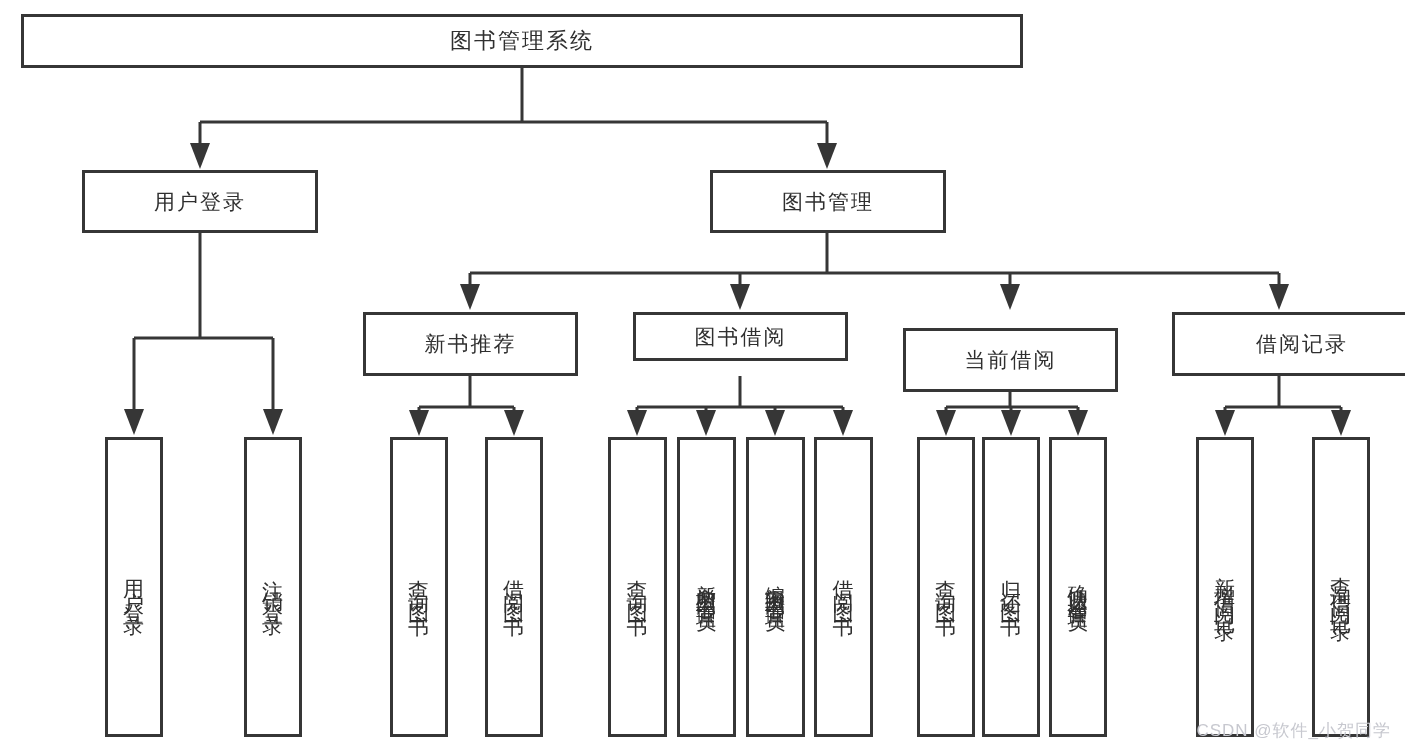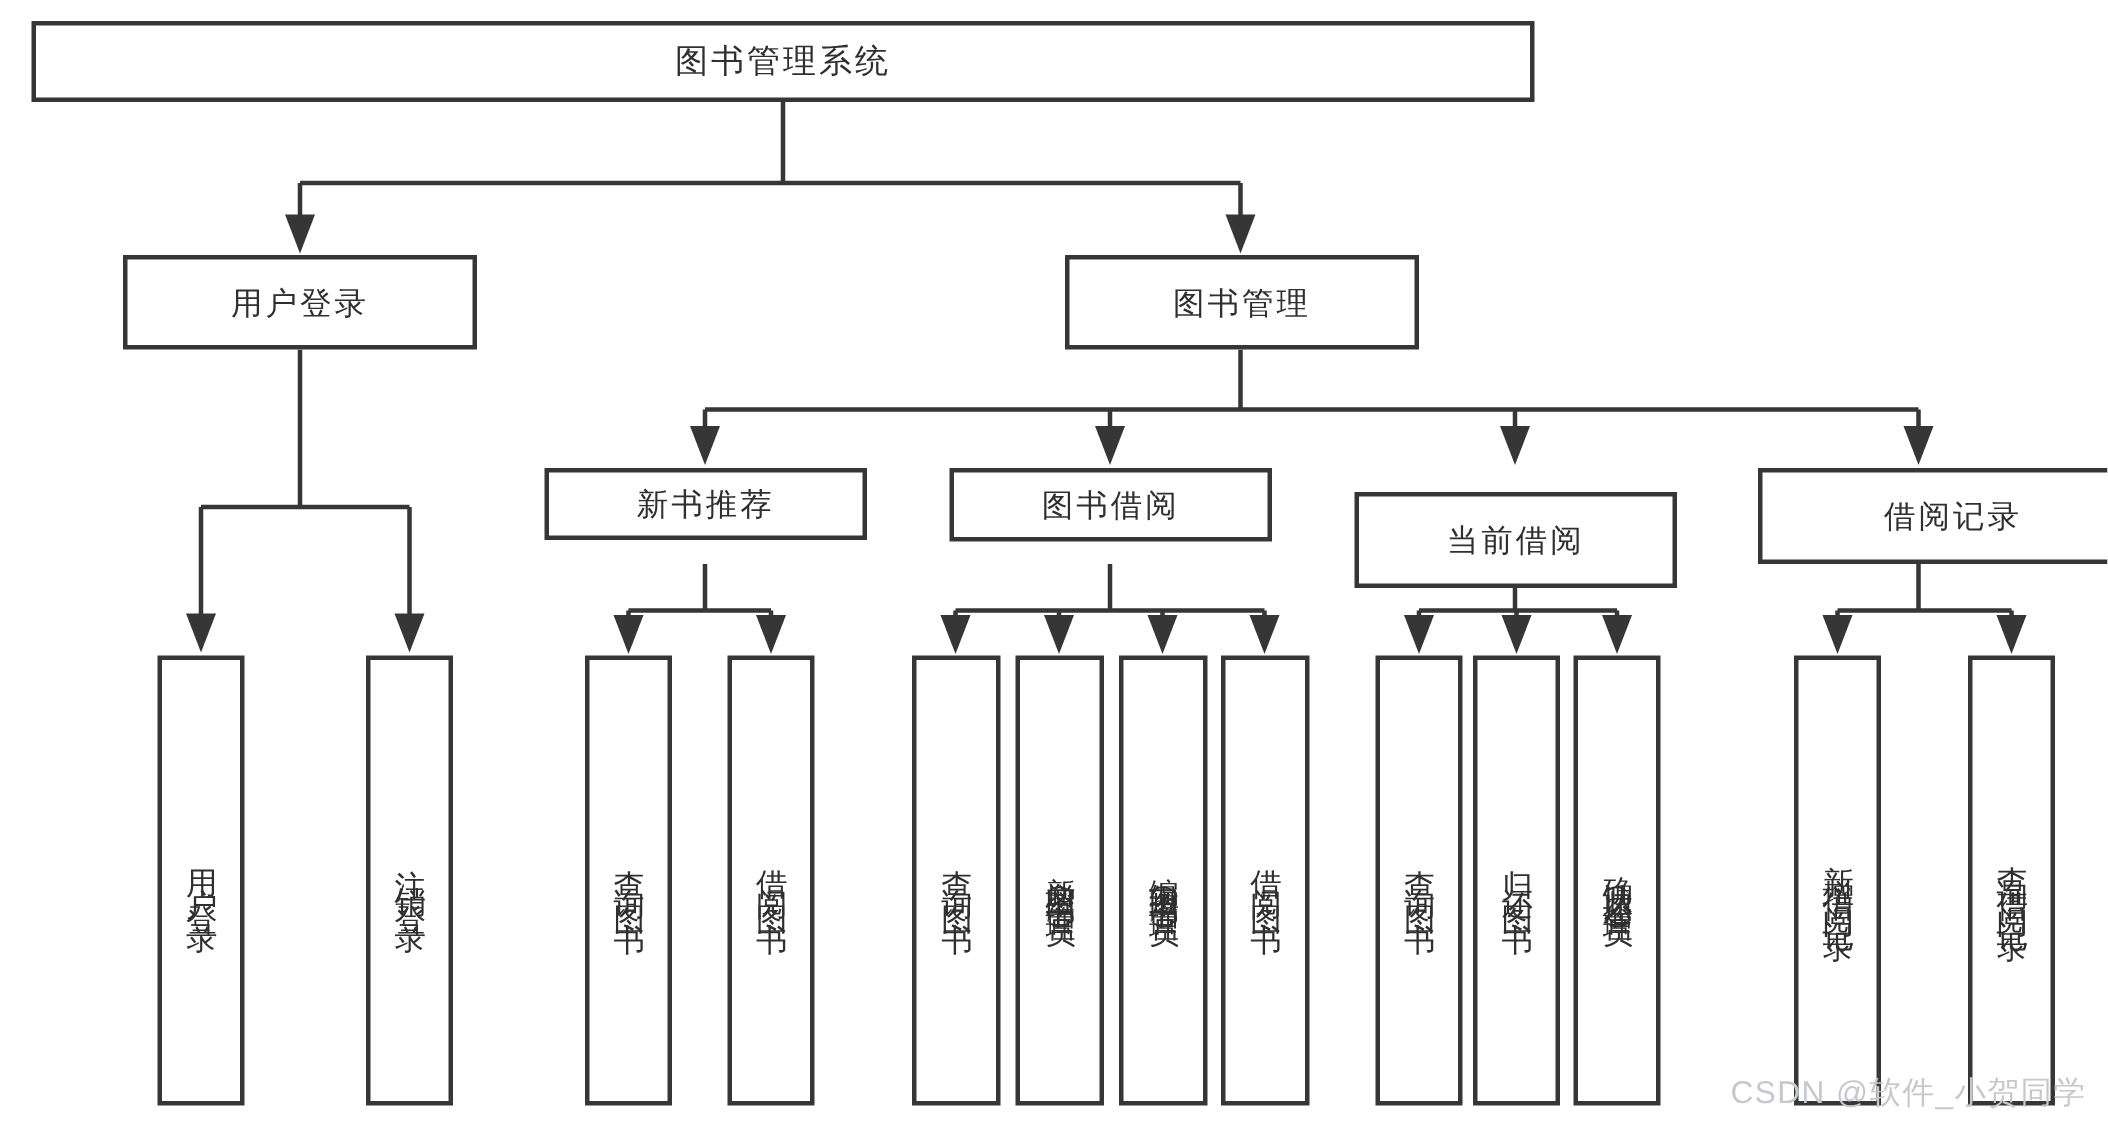--- a/index.html
+++ b/index.html
@@ -15,21 +15,21 @@
   }
   .box--root{font-size:22px;letter-spacing:2px;}
   .box--branch{font-size:21px;letter-spacing:2px;}
   .box--leaf{font-size:21px;}
   .leaf-label{
     writing-mode:vertical-lr;text-orientation:mixed;
     line-height:1;white-space:nowrap;
   }
   .watermark{
     position:absolute;right:14px;bottom:5px;z-index:3;
-    font-size:21px;color:#c7c8cf;letter-spacing:1px;
+    font-size:17px;color:#c7c8cf;letter-spacing:1px;
   }
 </style>
 </head>
 <body>
 
 <div class="canvas">
 
   <svg class="connectors" width="1405" height="747" viewBox="0 0 1405 747">
     <defs>
       <path id="ah" d="M -10 -26 L 10 -26 L 0 0 Z" fill="#363636"></path>
@@ -77,21 +77,21 @@
     <span>图书管理系统</span>
   </div>
 
   <div class="box box--branch" style="left:82px;top:170px;width:236px;height:63px;">
     <span>用户登录</span>
   </div>
   <div class="box box--branch" style="left:710px;top:170px;width:236px;height:63px;">
     <span>图书管理</span>
   </div>
 
-  <div class="box box--branch" style="left:363px;top:312px;width:215px;height:48px;">
+  <div class="box box--branch" style="left:363px;top:312px;width:215px;height:64px;">
     <span>新书推荐</span>
   </div>
   <div class="box box--branch" style="left:633px;top:312px;width:215px;height:49px;">
     <span>图书借阅</span>
   </div>
   <div class="box box--branch" style="left:903px;top:328px;width:215px;height:64px;">
     <span>当前借阅</span>
   </div>
   <div class="box box--branch" style="left:1172px;top:312px;width:260px;height:64px;">
     <span>借阅记录</span>

